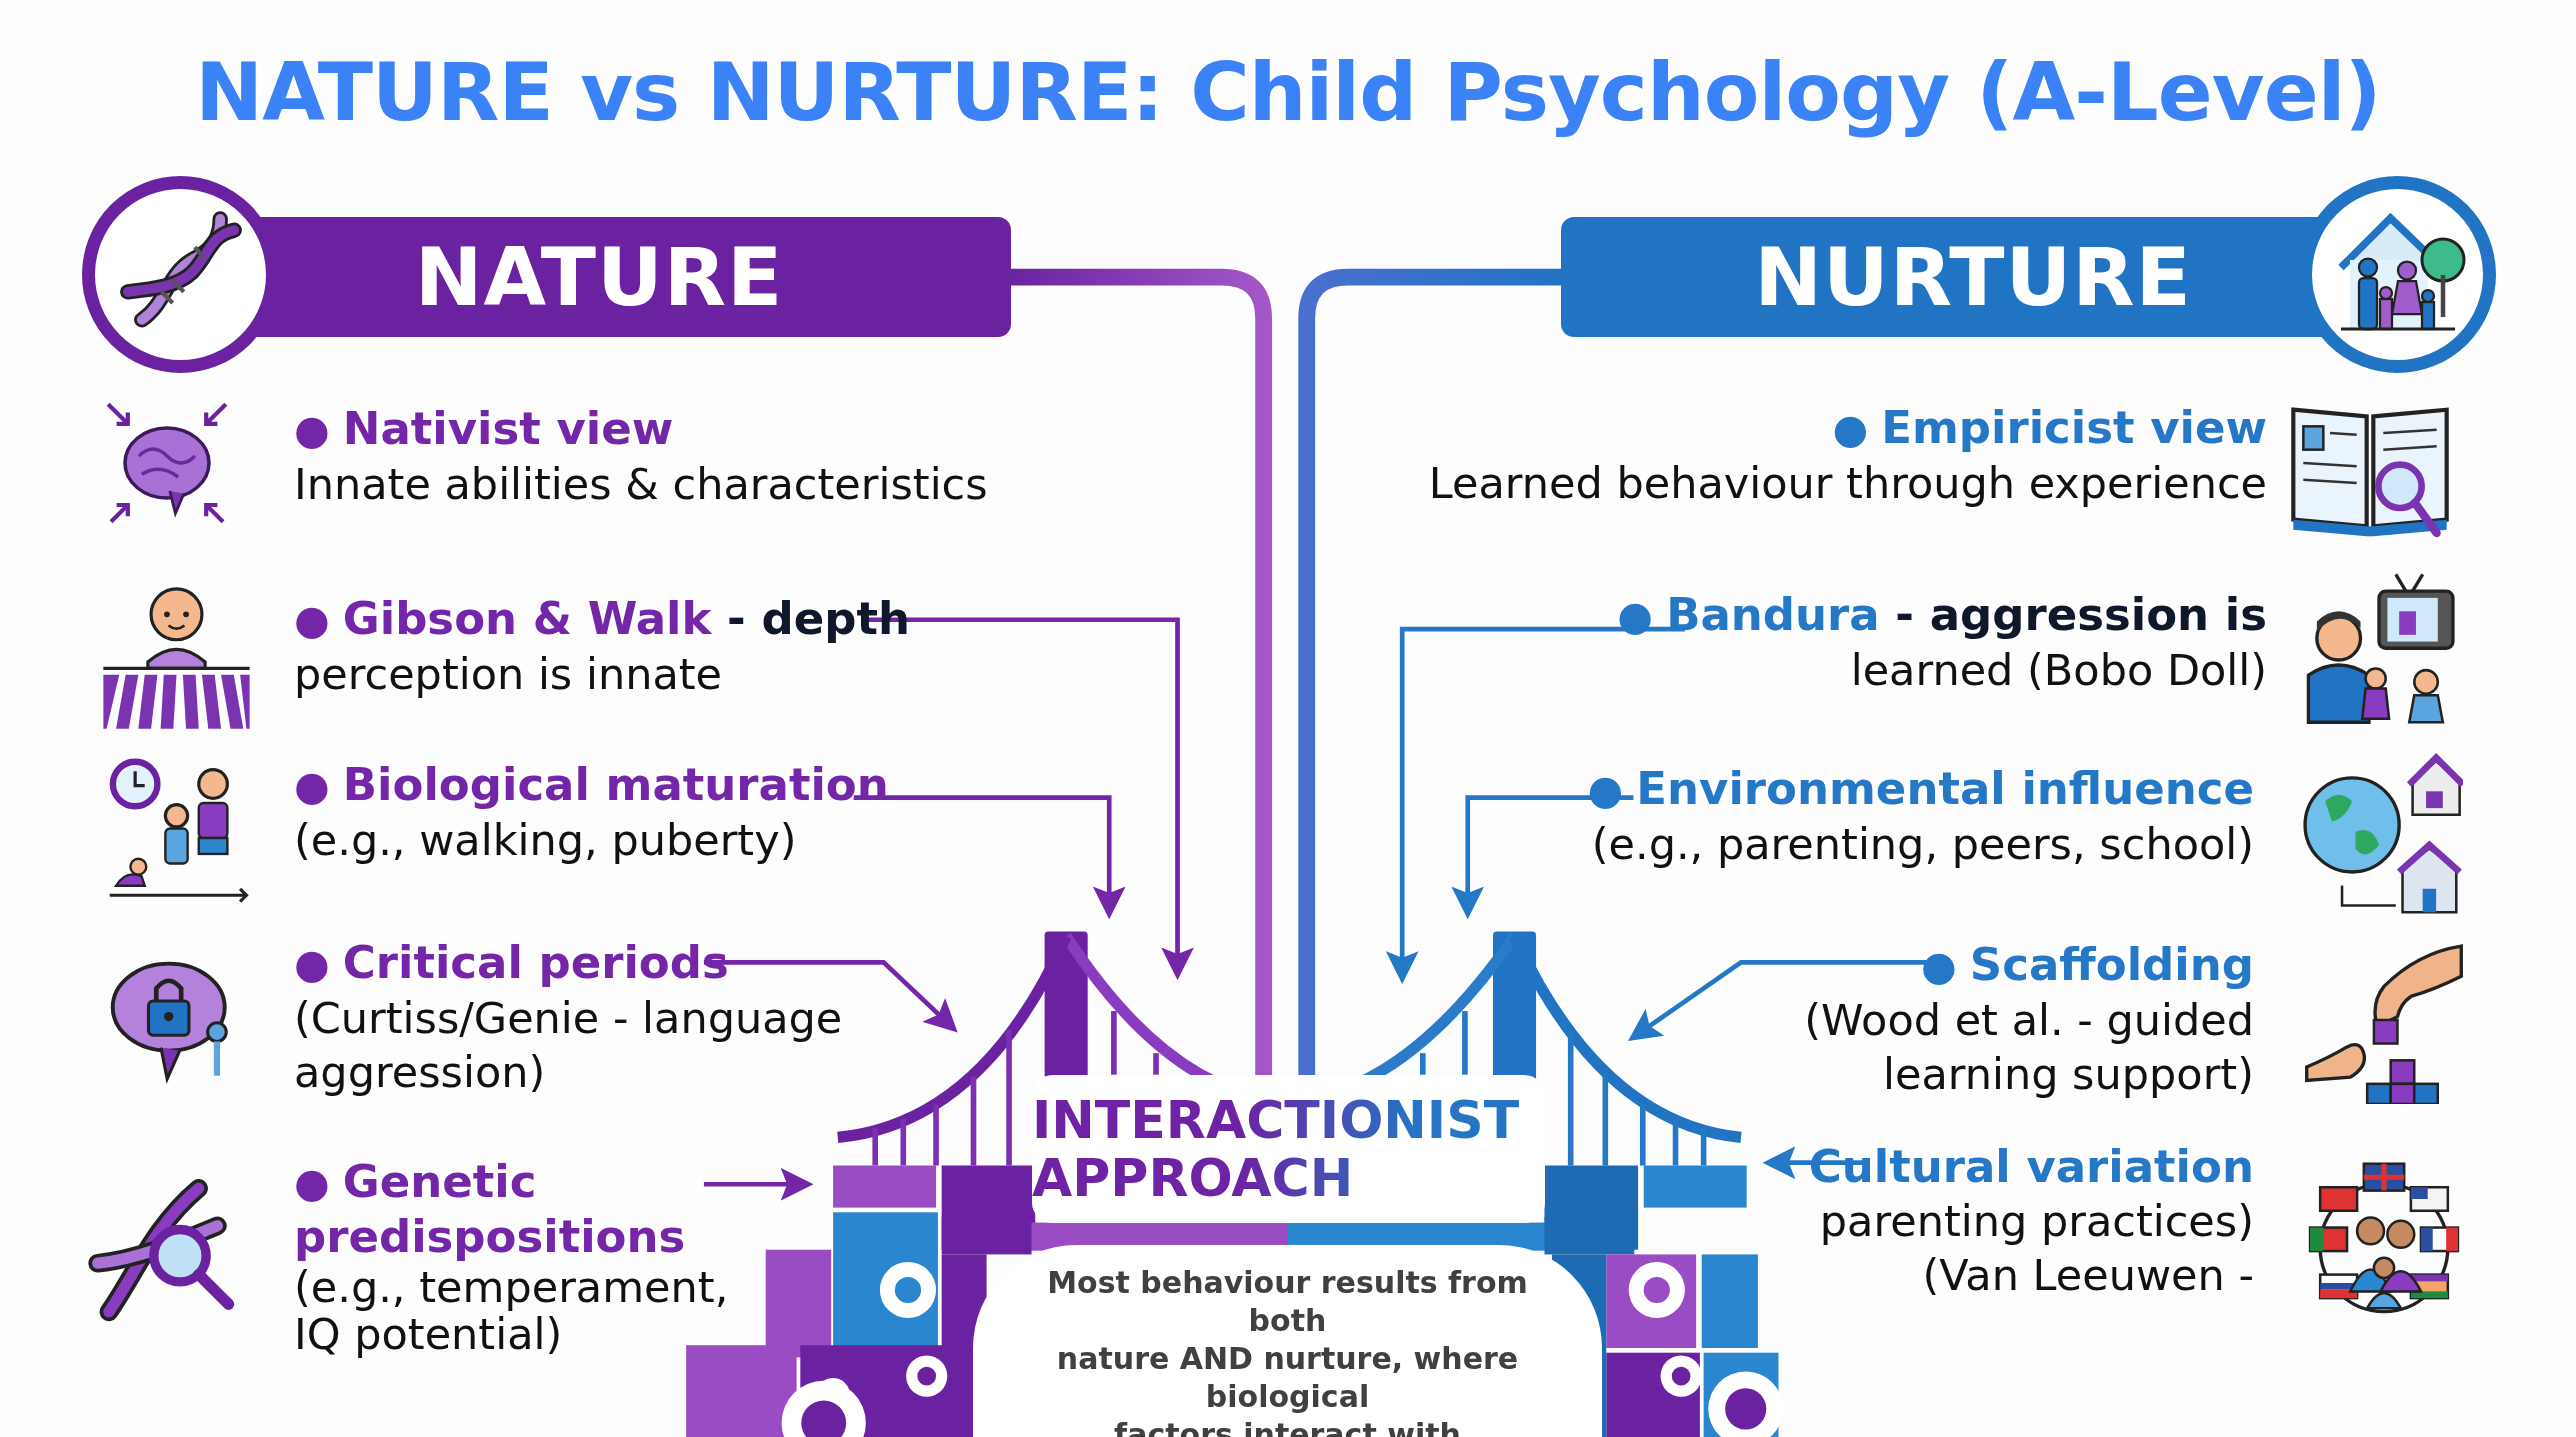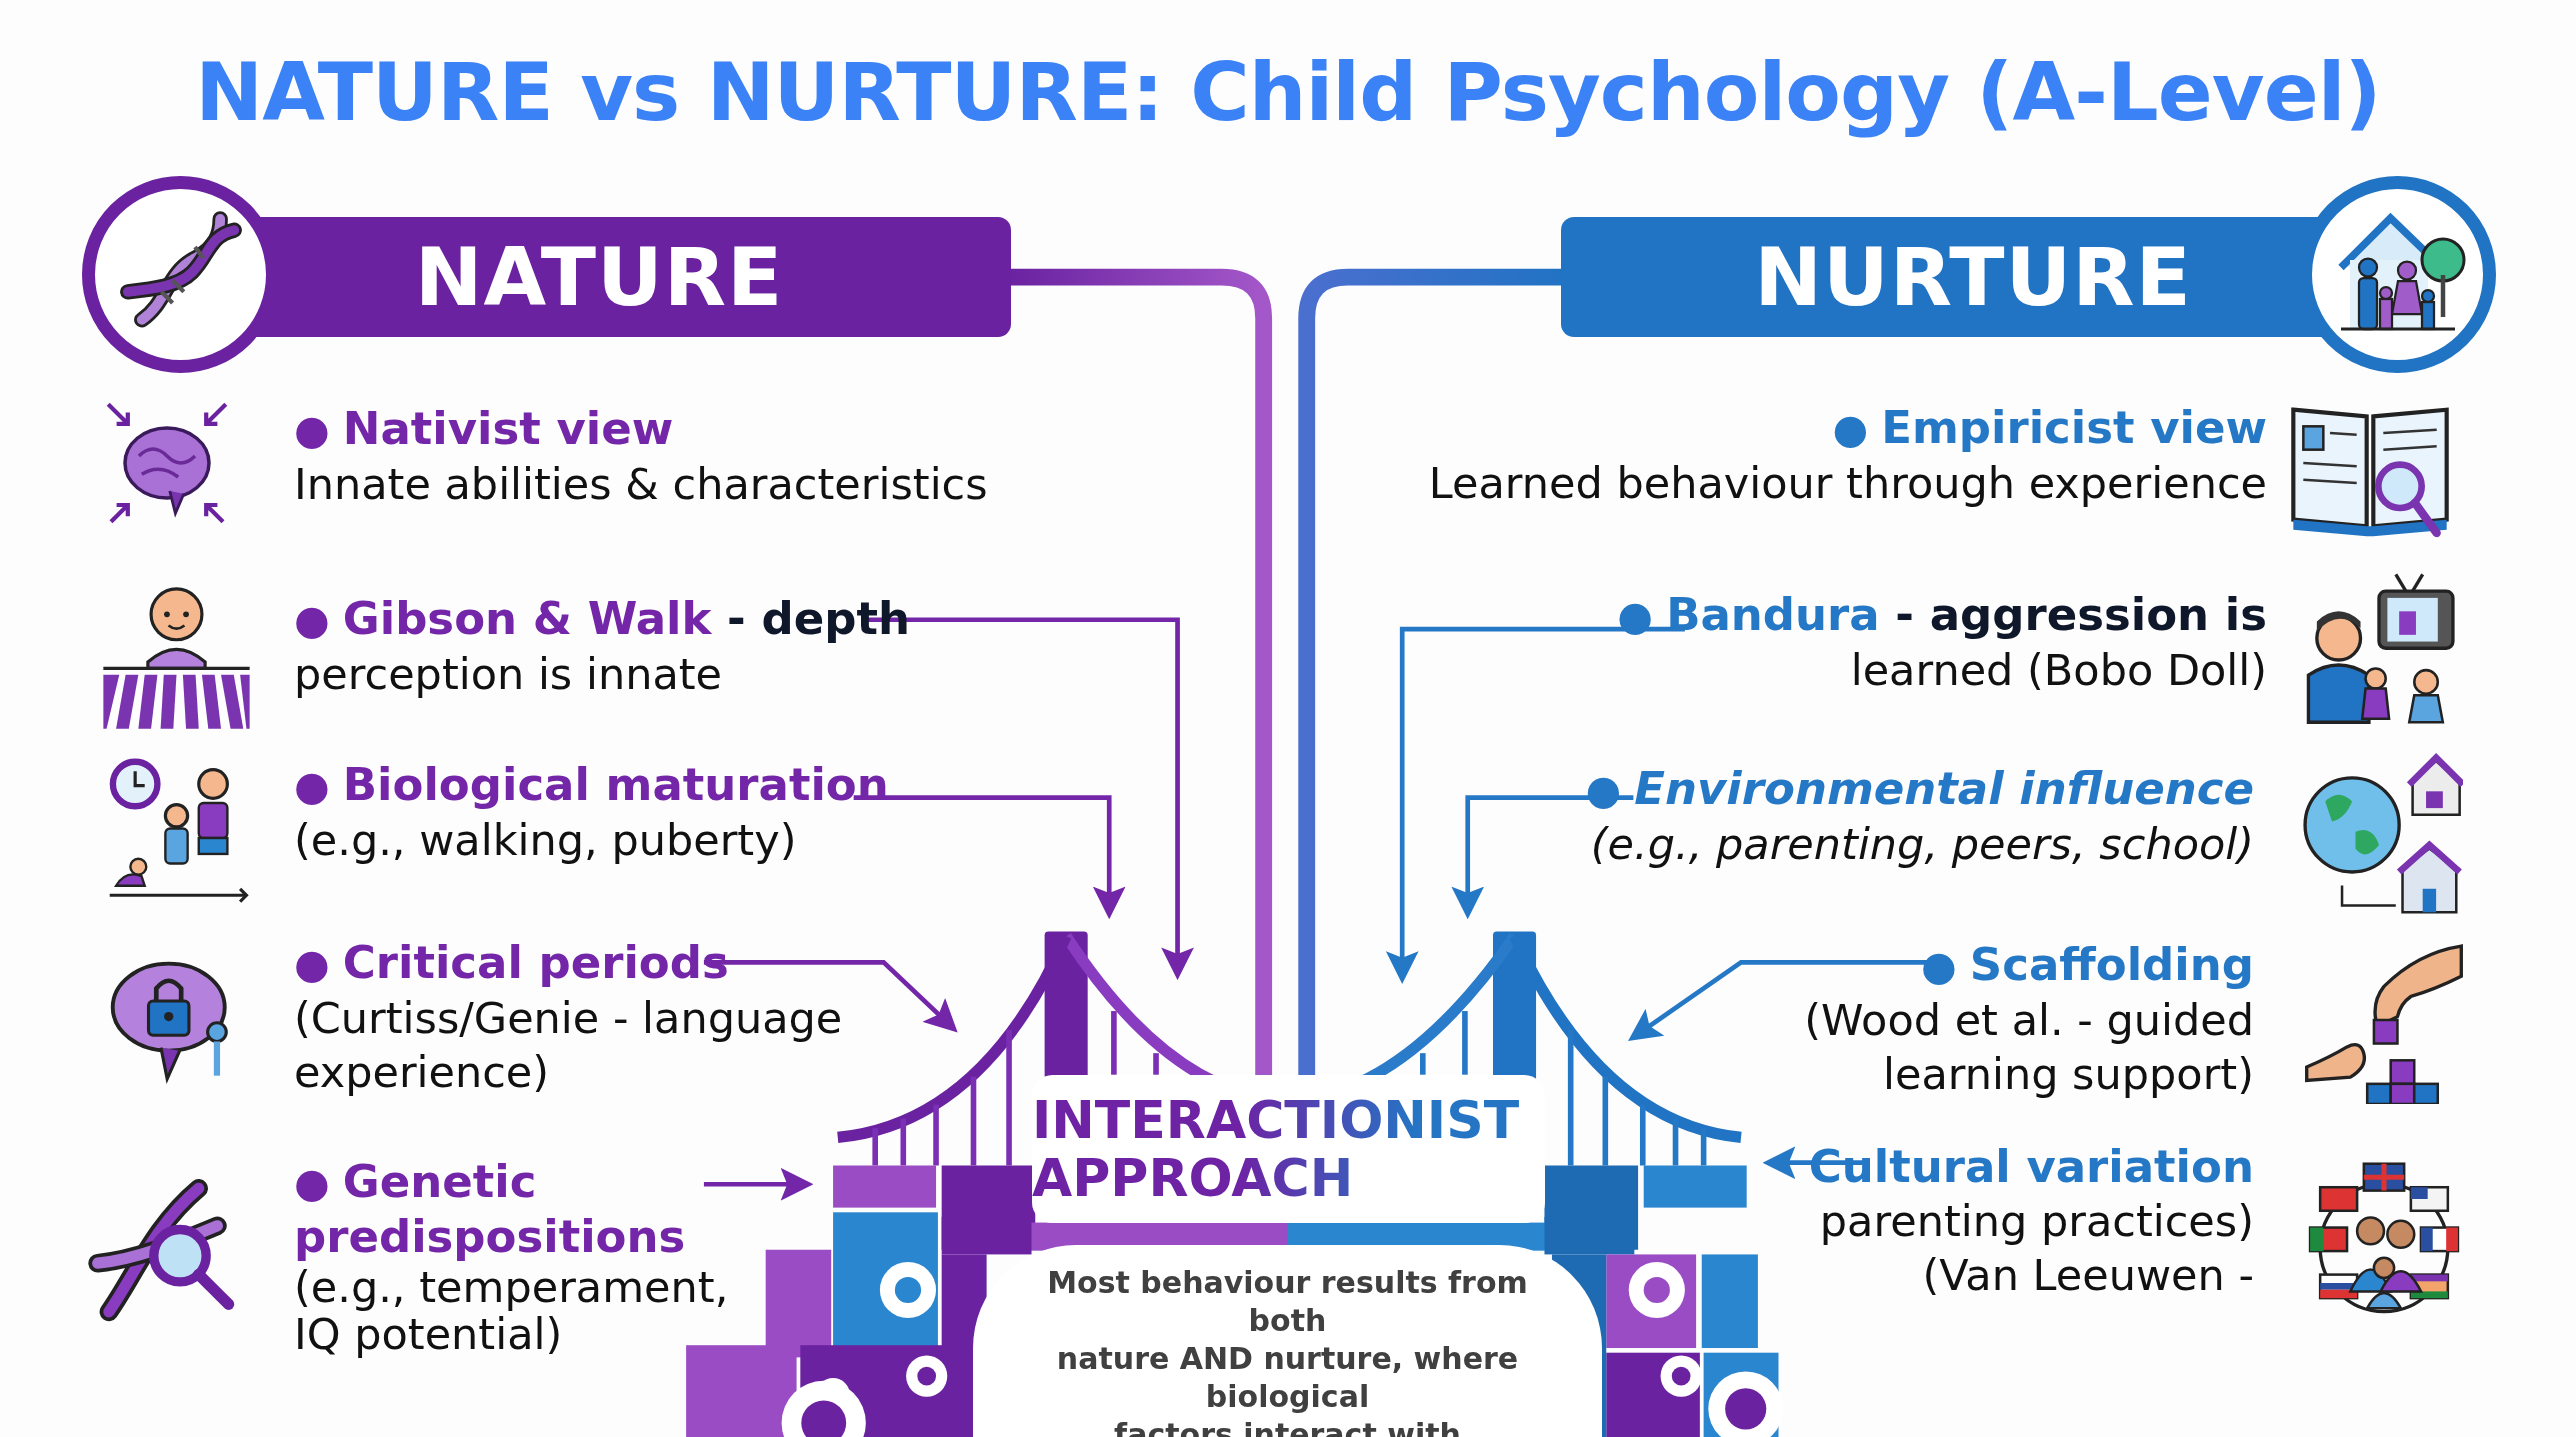--- a/index.html
+++ b/index.html
@@ -272,21 +272,21 @@
     <path d="M40,66 L44,86 L52,68" fill="#7a34b0" stroke="#222" stroke-width="2"></path>
     <rect x="32" y="36" width="26" height="22" rx="3" fill="#2173c3" stroke="#222" stroke-width="2"></rect>
     <path d="M37,36 L37,28 Q45,18 53,28 L53,36" fill="none" stroke="#222" stroke-width="3"></path>
     <circle cx="45" cy="46" r="3" fill="#222"></circle>
     <circle cx="76" cy="56" r="6" fill="#5aa4e0" stroke="#222" stroke-width="2"></circle>
     <line x1="76" y1="62" x2="76" y2="84" stroke="#5aa4e0" stroke-width="4"></line>
   </svg>
   <div style="position:absolute; left:197px; top:0px;">
     <div class="head"><span class="bullet">●</span><span>Critical periods</span></div>
     <div class="body">(Curtiss/Genie - language</div>
-    <div class="body">experience)</div>
+    <div class="body">aggression)</div>
   </div>
 </div>
 
 <div class="item nat-item" style="left:79px; top:1142px;">
   <svg class="icon" style="left:0; top:9.4px; width:187px; height:187px;" viewBox="0 0 100 100">
     <path d="M16,86 C30,66 40,40 64,20" fill="none" stroke="#222" stroke-width="10" stroke-linecap="round"></path>
     <path d="M16,86 C30,66 40,40 64,20" fill="none" stroke="#8a3cc0" stroke-width="6" stroke-linecap="round"></path>
     <path d="M10,60 C30,58 50,50 74,40" fill="none" stroke="#222" stroke-width="10" stroke-linecap="round"></path>
     <path d="M10,60 C30,58 50,50 74,40" fill="none" stroke="#a970d6" stroke-width="6" stroke-linecap="round"></path>
     <circle cx="54" cy="56" r="14" fill="#bfe1f6" stroke="#6a22a0" stroke-width="5"></circle>
@@ -337,21 +337,21 @@
     <path d="M13,36 Q26,22 39,34 L39,30 Q26,18 13,30 z" fill="#333"></path>
     <path d="M8,90 L8,62 Q26,50 44,62 L44,90 z" fill="#2173c3" stroke="#222" stroke-width="2"></path>
     <circle cx="48" cy="64" r="6" fill="#f5b88e" stroke="#222" stroke-width="1.5"></circle>
     <path d="M42,70 L54,70 L56,88 L40,88 z" fill="#8a3cc0" stroke="#222" stroke-width="1.5"></path>
     <circle cx="78" cy="66" r="7" fill="#f5b88e" stroke="#222" stroke-width="1.5"></circle>
     <path d="M71,74 L85,74 L88,90 L68,90 z" fill="#5aa4e0" stroke="#222" stroke-width="1.5"></path>
   </svg>
 </div>
 
 <div class="item nur-item" style="right:94px; top:751px; width:1217px;">
-  <div style="position:absolute; right:228px; top:11.2px;font-style:italic;">
+  <div style="position:absolute; right:228px; top:11.2px;">
     <div class="head"><span class="bullet">●</span><span>Environmental influence</span></div>
     <div class="body">(e.g., parenting, peers, school)</div>
   </div>
   <svg class="icon" style="right:19px; top:0; width:168px; height:168px;" viewBox="0 0 100 100">
     <circle cx="34" cy="44" r="28" fill="#6fbfea" stroke="#222" stroke-width="2"></circle>
     <path d="M18,30 Q26,22 34,30 Q30,40 22,42 z M36,48 Q46,44 50,56 Q42,66 36,58 z" fill="#2ea860"></path>
     <path d="M70,18 L84,6 L98,18 L98,38 L70,38 z" fill="#ececec" stroke="#222" stroke-width="1.5"></path>
     <path d="M68,20 L84,4 L100,20" fill="none" stroke="#7a34b0" stroke-width="4"></path>
     <rect x="78" y="24" width="10" height="10" fill="#7a34b0"></rect>
     <path d="M64,70 L80,58 L96,70 L96,96 L64,96 z" fill="#dde6f0" stroke="#222" stroke-width="1.5"></path>

